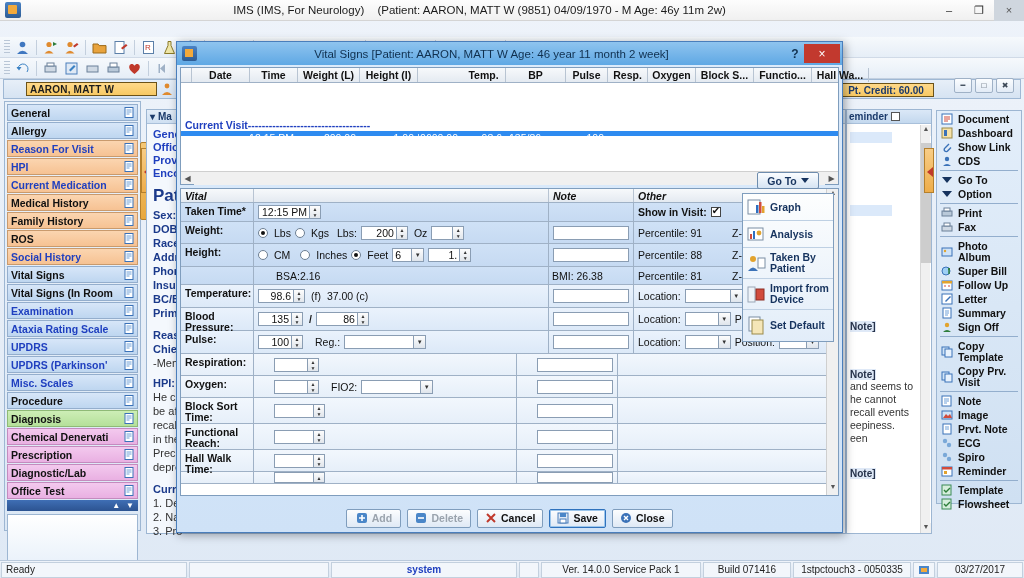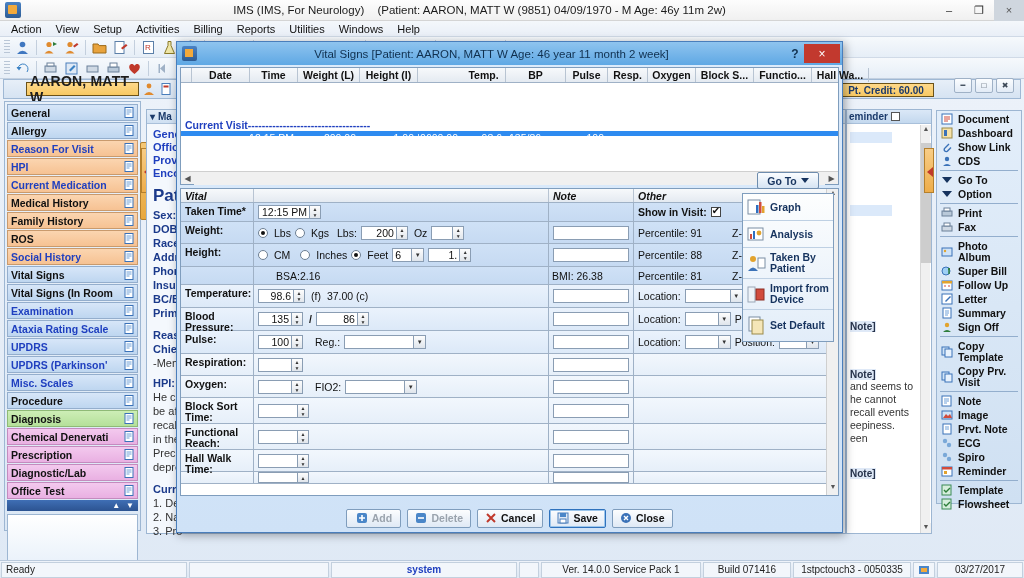--- a/index.html
+++ b/index.html
@@ -75,24 +75,24 @@
   .tsep{ width:1px;height:15px;background:#c3cfdd;margin:0 3px;}
 
   
   .patbar{
     position:absolute;left:3px;top:79px;width:1018px;height:20px;
     background:linear-gradient(#e7eff8,#d6e3f2);
     border:1px solid #9fb8d4;
     display:flex;align-items:center;
   }
   .patname{
-    margin-left:22px;width:113px;height:14px;
+    margin-left:22px;width:131px;height:14px;
     background:linear-gradient(#ffd98a,#f7c964);
     border:1px solid #6b5218;
-    font-size:14px;font-weight:bold;color:#1c1c1c;
+    font-size:10px;font-weight:bold;color:#1c1c1c;
     display:flex;align-items:center;padding-left:3px;
     letter-spacing:0.2px;
   }
   .patbar .picon{ width:14px;height:14px;margin-left:3px;}
   .ptcredit{
     position:absolute;right:86px;top:3px;width:96px;height:14px;
     background:linear-gradient(#ffd98a,#f7c964);
     border:1px solid #6b5218;
     font-size:10px;font-weight:bold;color:#1b3a6b;
     display:flex;align-items:center;justify-content:center;
@@ -279,21 +279,21 @@
   .fhdr .fh{ font-size:10.5px;font-weight:bold;color:#111;padding-left:4px;
     border-right:1px solid #b8c4d2;display:flex;align-items:center;}
   .frow{ display:flex;border-bottom:1px solid #9fb1c6;}
   .fc-lbl{ width:73px;flex:0 0 73px;font-size:10.5px;font-weight:bold;color:#111;
     padding:3px 0 0 4px;border-right:1px solid #9fb1c6;line-height:11px;}
   .fc-val{ flex:1;border-right:1px solid #9fb1c6;display:flex;align-items:center;padding-left:4px;gap:4px;}
   .fc-note{ width:85px;flex:0 0 85px;border-right:1px solid #9fb1c6;display:flex;align-items:center;justify-content:center;}
   .fc-oth{ width:192px;flex:0 0 192px;display:flex;align-items:center;padding-left:4px;gap:4px;font-size:10.5px;color:#111;}
   .r-blue { background:linear-gradient(#cfe1f6,#c6daf2); }
   .r-lite { background:linear-gradient(#eaf2fc,#dce9f8); }
-  .r-lite2{ background:linear-gradient(#f2f7fd,#e6eff9); }
+  .r-lite2{ background:linear-gradient(#f2f7fd,#e6eff9);gap:16px; }
 
   .txt{ height:14px;border:1px solid #8a9db3;background:#fff;font-size:10.5px;
     display:flex;align-items:center;justify-content:flex-end;padding-right:2px;color:#111;}
   .txtl{ justify-content:flex-start;padding-left:3px;}
   .spin{ width:11px;height:14px;border:1px solid #8a9db3;border-left:none;
     background:linear-gradient(#fdfdfd,#e1e6ec);display:flex;flex-direction:column;}
   .spin i{flex:1;display:flex;align-items:center;justify-content:center;font-size:5px;color:#333;font-style:normal;}
   .note-in{ width:76px;height:14px;border:1px solid #8a9db3;background:#fff;}
   .radio{ width:10px;height:10px;border:1px solid #6d7f93;border-radius:50%;background:#fff;
     display:inline-block;position:relative;}
@@ -362,31 +362,20 @@
       <span>IMS (IMS, For Neurology)</span>
       <span class="sub">(Patient: AARON, MATT W (9851) 04/09/1970 - M Age: 46y 11m 2w)</span>
     </div>
     <div class="wbtns">
       <div class="wbtn">–</div>
       <div class="wbtn">❐</div>
       <div class="wbtn close">×</div>
     </div>
   </div>
 
-  <div class="menubar">
-    <div class="mi">Action</div>
-    <div class="mi">View</div>
-    <div class="mi">Setup</div>
-    <div class="mi">Activities</div>
-    <div class="mi">Billing</div>
-    <div class="mi">Reports</div>
-    <div class="mi">Utilities</div>
-    <div class="mi">Windows</div>
-    <div class="mi">Help</div>
-  </div>
 
   <div class="toolbar r1">
     <div class="grip"></div>
     <div class="tbtn">
         <svg width="15" height="15" viewBox="0 0 15 15">
           <circle cx="7.5" cy="4.5" r="2.8" fill="#3f77c0"></circle>
           <path d="M2 14 Q7.5 7.5 13 14Z" fill="#3f77c0"></path>
         </svg>
       </div>
     <div class="tsep"></div>

